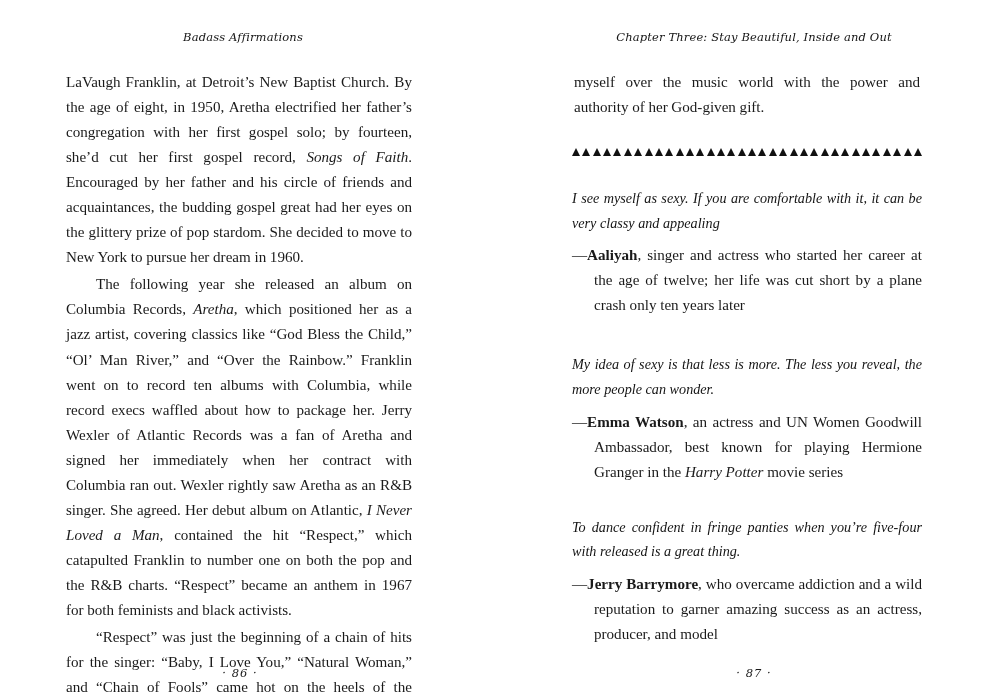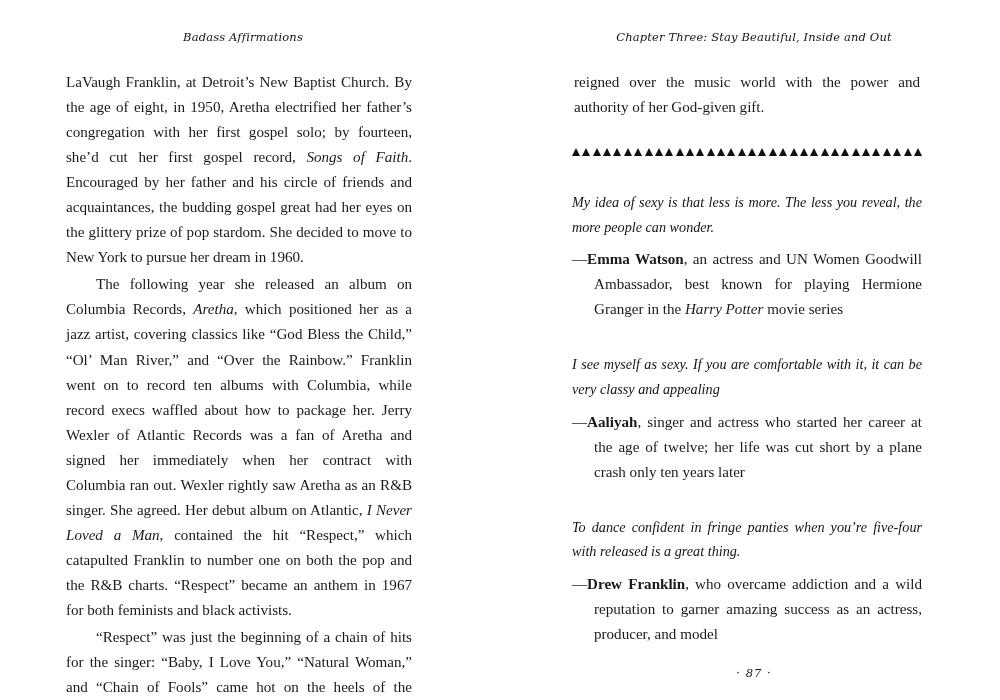--- a/index.html
+++ b/index.html
@@ -137,29 +137,30 @@
   <div class="page page-left">
 
     <div class="running-head">Badass Affirmations</div>
 
     <div class="text-block" id="left-paragraphs">
         <p class="body-par"><span>LaVaugh Franklin, at Detroit’s New Baptist Church. By the age of eight, in 1950, Aretha electrified her father’s congregation with her first gospel solo; by fourteen, she’d cut her first gospel record, </span><span class="ital">Songs of Faith</span><span>. Encouraged by her father and his circle of friends and acquaintances, the budding gospel great had her eyes on the glittery prize of pop stardom. She decided to move to New York to pursue her dream in 1960.</span></p>
         <p class="body-par indent"><span>The following year she released an album on Columbia Records, </span><span class="ital">Aretha</span><span>, which positioned her as a jazz artist, covering classics like “God Bless the Child,” “Ol’ Man River,” and “Over the Rainbow.” Franklin went on to record ten albums with Columbia, while record execs waffled about how to package her. Jerry Wexler of Atlantic Records was a fan of Aretha and signed her immediately when her contract with Columbia ran out. Wexler rightly saw Aretha as an R&amp;B singer. She agreed. Her debut album on Atlantic, </span><span class="ital">I Never Loved a Man</span><span>, contained the hit “Respect,” which catapulted Franklin to number one on both the pop and the R&amp;B charts. “Respect” became an anthem in 1967 for both feminists and black activists.</span></p>
         <p class="body-par indent"><span>“Respect” was just the beginning of a chain of hits for the singer: “Baby, I Love You,” “Natural Woman,” and “Chain of Fools” came hot on the heels of the international smash hit, and soon Aretha was dubbed the “Queen of Soul” and</span></p>
       </div>
 
+    <div class="folio">· 86 ·</div>
   </div>
 
   <div class="page page-right">
 
     <div class="running-head">Chapter Three: Stay Beautiful, Inside and Out</div>
 
     <div class="text-block">
       <div id="right-paragraphs">
-          <p class="body-par"><span>reigned over the music world with the power and authority of her God-given gift.</span></p>
+          <p class="body-par"><span>myself over the music world with the power and authority of her God-given gift.</span></p>
         </div>
 
       <div class="ornament" id="ornament-rule">
           <span class="tri" style="border-bottom-color: rgb(17, 17, 17);"></span>
           <span class="tri" style="border-bottom-color: rgb(17, 17, 17);"></span>
           <span class="tri" style="border-bottom-color: rgb(17, 17, 17);"></span>
           <span class="tri" style="border-bottom-color: rgb(17, 17, 17);"></span>
           <span class="tri" style="border-bottom-color: rgb(17, 17, 17);"></span>
           <span class="tri" style="border-bottom-color: rgb(17, 17, 17);"></span>
           <span class="tri" style="border-bottom-color: rgb(17, 17, 17);"></span>
@@ -186,31 +187,31 @@
           <span class="tri" style="border-bottom-color: rgb(17, 17, 17);"></span>
           <span class="tri" style="border-bottom-color: rgb(17, 17, 17);"></span>
           <span class="tri" style="border-bottom-color: rgb(17, 17, 17);"></span>
           <span class="tri" style="border-bottom-color: rgb(17, 17, 17);"></span>
           <span class="tri" style="border-bottom-color: rgb(17, 17, 17);"></span>
           <span class="tri" style="border-bottom-color: rgb(17, 17, 17);"></span>
           <span class="tri" style="border-bottom-color: rgb(17, 17, 17);"></span>
         </div>
 
       <div id="quote-list">
+          <div class="quote-group">
+            <p class="quote-text">I see myself as sexy. If you are comfortable with it, it can be very classy and appealing</p>
+            <p class="attribution"><span class="dash">—</span><span class="name">Aaliyah</span><span>, singer and actress who started her career at the age of twelve; her life was cut short by a plane crash only ten years later</span></p>
+          </div>
           <div class="quote-group first">
             <p class="quote-text">My idea of sexy is that less is more. The less you reveal, the more people can wonder.</p>
             <p class="attribution"><span class="dash">—</span><span class="name">Emma Watson</span><span>, an actress and UN Women Goodwill Ambassador, best known for playing Hermione Granger in the </span><span class="ital">Harry Potter</span><span> movie series</span></p>
           </div>
           <div class="quote-group">
-            <p class="quote-text">I see myself as sexy. If you are comfortable with it, it can be very classy and appealing</p>
-            <p class="attribution"><span class="dash">—</span><span class="name">Aaliyah</span><span>, singer and actress who started her career at the age of twelve; her life was cut short by a plane crash only ten years later</span></p>
-          </div>
-          <div class="quote-group">
             <p class="quote-text">To dance confident in fringe panties when you’re five-four with released is a great thing.</p>
-            <p class="attribution"><span class="dash">—</span><span class="name">Drew Franklin</span><span>, who overcame addiction and a wild reputation to garner amazing success as an actress, producer, and model</span></p>
+            <p class="attribution"><span class="dash">—</span><span class="name">Jerry Barrymore</span><span>, who overcame addiction and a wild reputation to garner amazing success as an actress, producer, and model</span></p>
           </div>
         </div>
     </div>
 
     <div class="folio">· 87 ·</div>
   </div>
 
 </div>
 
 </body></html>

